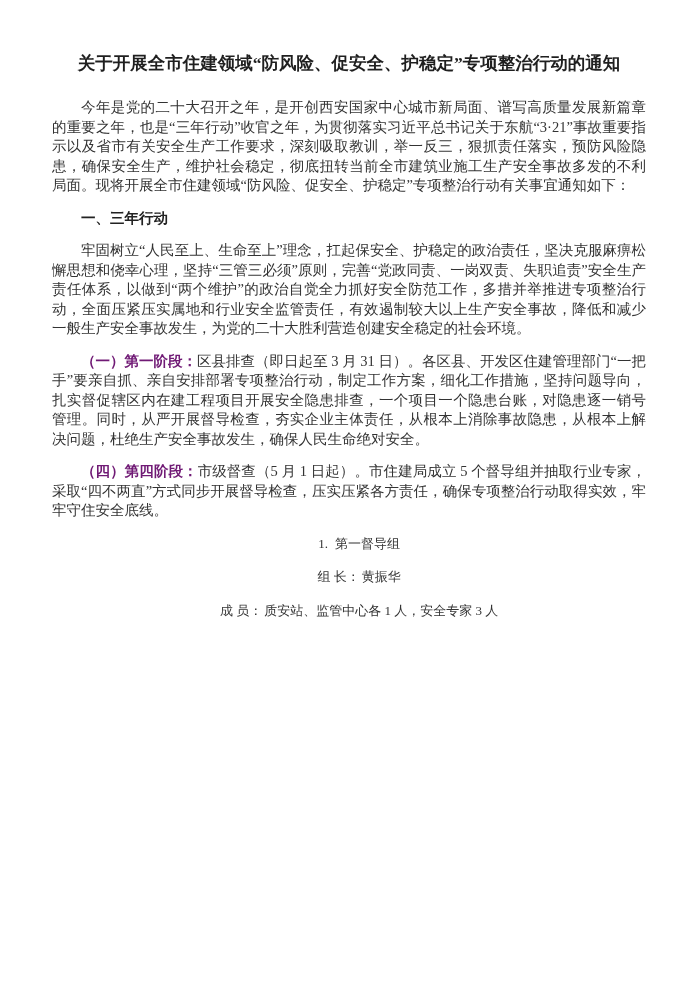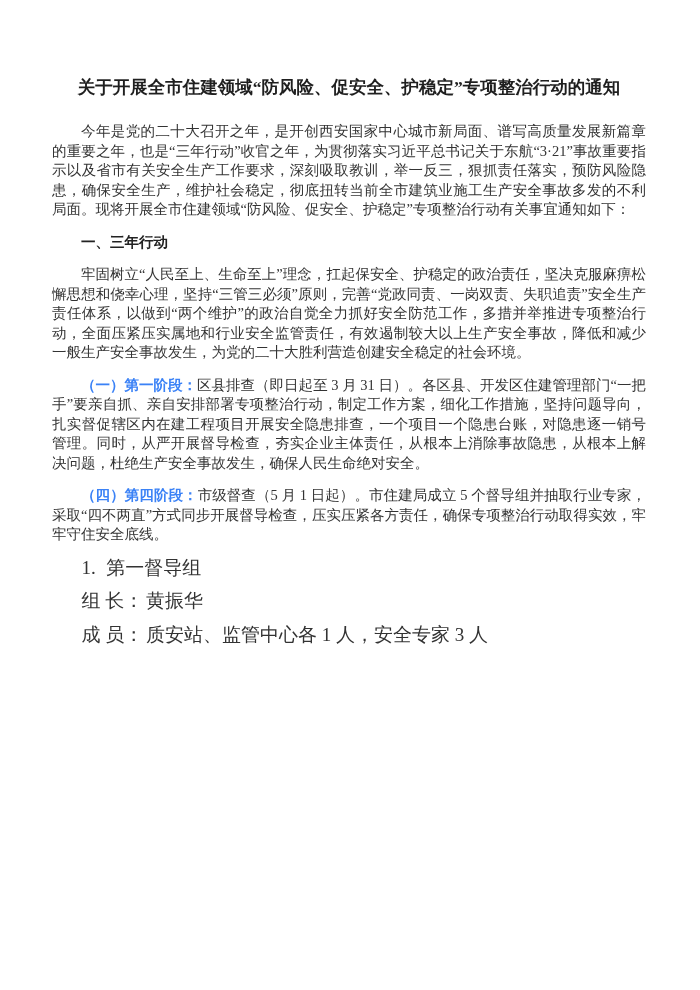--- a/index.html
+++ b/index.html
@@ -6,21 +6,21 @@
     margin: 0;
     padding: 0;
     background: #ffffff;
   }
   .page {
     position: relative;
     width: 700px;
     height: 738px;
     box-sizing: border-box;
     background: #ffffff;
-    padding: 76px 54px 0 52px;
+    padding: 52px 54px 0 52px;
     overflow: hidden;
     font-family: "Liberation Serif", "DejaVu Serif", serif;
     color: #333333;
   }
   .doc-title {
     font-size: 17.5px;
     font-weight: bold;
     text-align: center;
     color: #1f1f1f;
     margin: 0 0 24px 0;
@@ -41,29 +41,29 @@
   .sec-heading {
     font-size: 14.5px;
     line-height: 19.5px;
     font-weight: bold;
     color: #222222;
     margin: 0 0 13px 0;
     text-indent: 2em;
   }
   .stage-label {
     font-weight: bold;
-    color: #3b82f6;
+    color: #701a75;
   }
   .group-line {
-    font-size: 19px;
+    font-size: 13px;
     line-height: 19.5px;
     margin: 0 0 14px 0;
     text-indent: 0;
     padding-left: 1.55em;
-    text-align: left;
+    text-align: center;
   }
   .list-marker {
     display: inline-block;
     margin-right: 0.55em;
   }
   .group-label {
     margin-right: 0.15em;
   }
 </style>
 </head>

